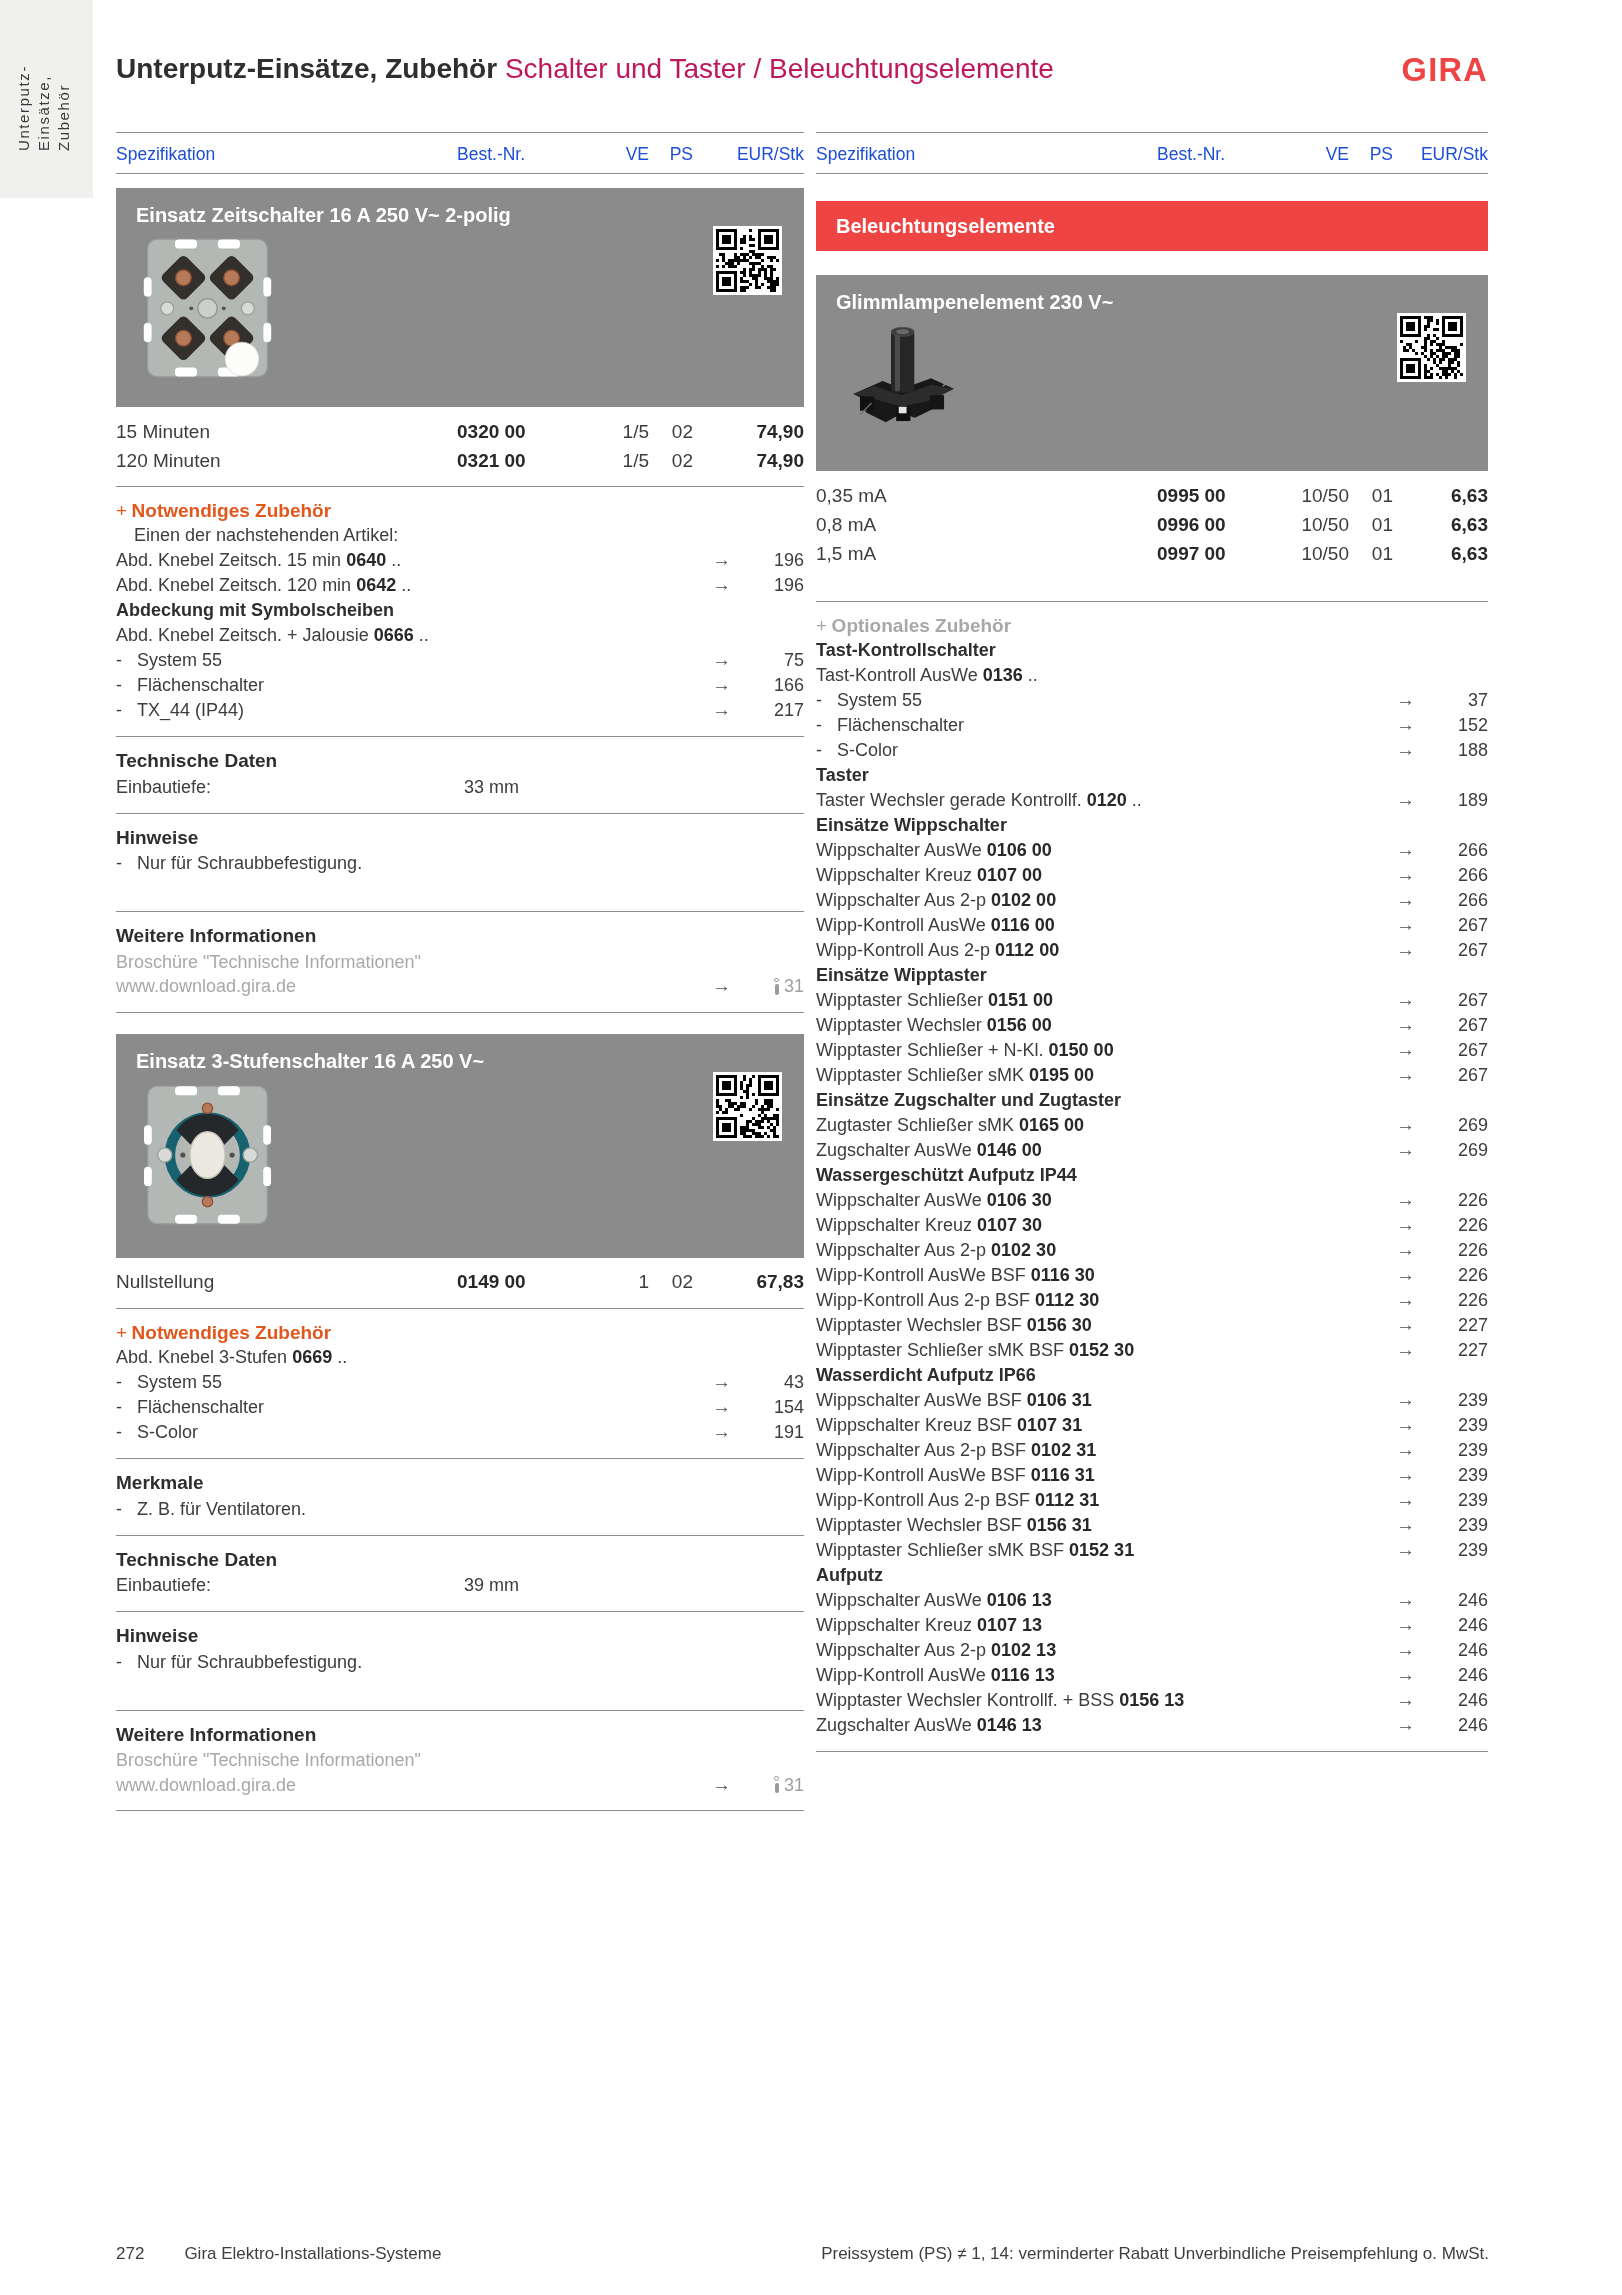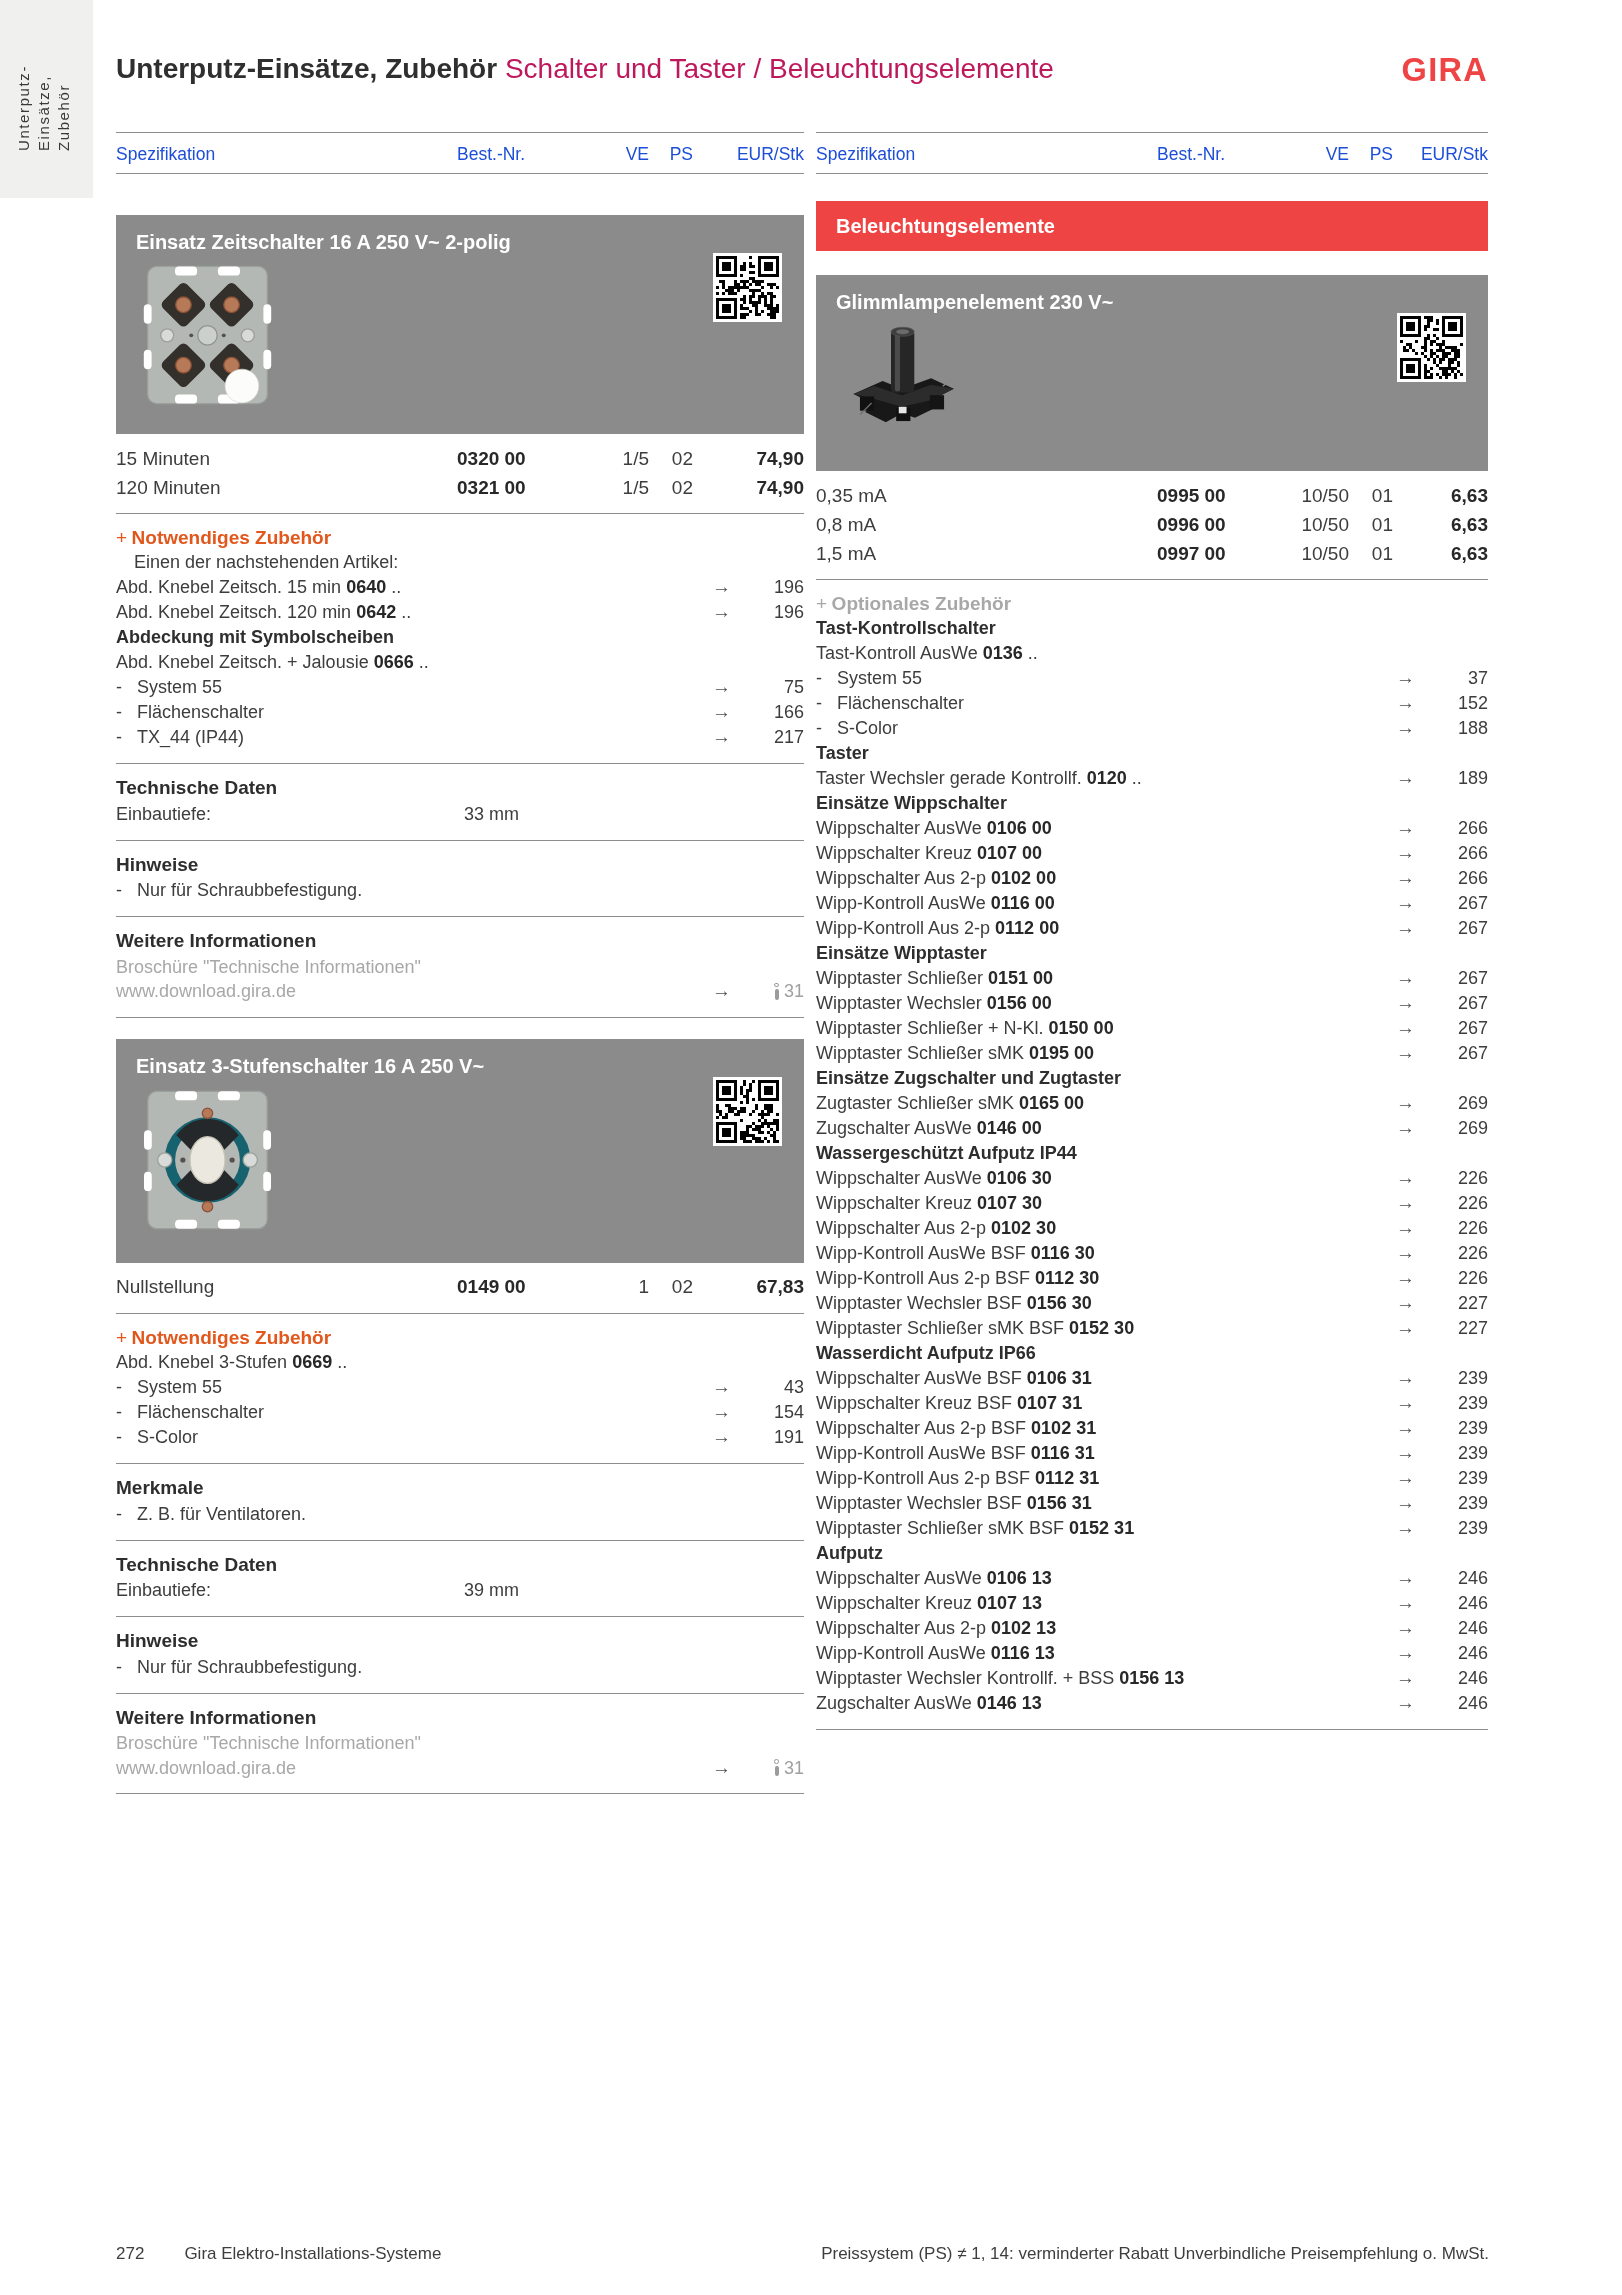--- a/index.html
+++ b/index.html
@@ -32,41 +32,41 @@
   }
   .cols-header span { position:absolute; top:11px; }
   .ch-spec { left:0; }
   .ch-best { left:341px; }
   .ch-ve   { left:484px; width:49px;  text-align:right; }
   .ch-ps   { left:541px; width:36px;  text-align:right; }
   .ch-eur  { right:0;text-align:right; }
   
   .pbox { background:#8b8b8b; position:relative; }
   .pbox .ptitle { color:#ffffff; font-size:20px; font-weight:bold; padding:16.2px 104px 0 20px; }
-  .pbox1 { margin-top:41px; height:219px; }
+  .pbox1 { margin-top:14px; height:219px; }
   .pbox2 { margin-top:21.4px; height:224px; }
   .pbox3 { margin-top:24px; height:196px; }
   .qr { position:absolute; top:38px; right:22px; width:69px; height:69px; background:#ffffff; padding:3.2px; }
   .qr svg { width:100%; height:100%; display:block; }
   .photo { position:absolute; }
   .photo1 { left:19.5px; top:50px; width:143px; height:140px; }
   .photo2 { left:19.5px; top:51px; width:143px; height:140px; }
   .photo3 { left:17.5px; top:49px; width:136px; height:110px; }
   
   .rows { padding:9px 0 11.7px; }
   .prow { position:relative; height:29px; font-size:19px; }
   .prow span { position:absolute; top:4.5px; }
   .p-spec { left:0; color:#3d3d3d; }
   .p-best { left:341px; font-weight:bold; color:#282828; }
   .p-ve   { left:484px; width:49px; text-align:right; }
   .p-ps   { left:541px; width:36px; text-align:right; }
   .p-price{ right:0; font-weight:bold; color:#282828; }
   
   .sec { border-top:1.9px solid #8e8e8e; padding:13px 0 13px; }
-  .sec-endrule { border-bottom:1.9px solid #8e8e8e; }
+  .sec-endrule { border-bottom:1.9px solid #8e8e8e;margin-top:22px; }
   .sec-head-orange { font-size:19px; font-weight:bold; margin-bottom:1.3px; }
   .sec-head-orange .plus { display:inline-block; margin-right:4.5px; font-weight:normal; }
   .sec-head-gray { font-size:19px; font-weight:bold; color:#a8a8a8; margin-bottom:1.3px; }
   .sec-head-gray .plus { display:inline-block; margin-right:4.5px; font-weight:normal; }
   .sec-head { font-size:19px; font-weight:bold; color:#2e2e2e; margin-bottom:2.6px; }
   
   .lrow { position:relative; min-height:25px; line-height:24.4px; font-size:18px; color:#3d3d3d; }
   .lrow b { font-weight:bold; color:#282828; }
   .lrow.lh { font-weight:bold; color:#2e2e2e; }
   .lrow.note { padding-left:18px; }

